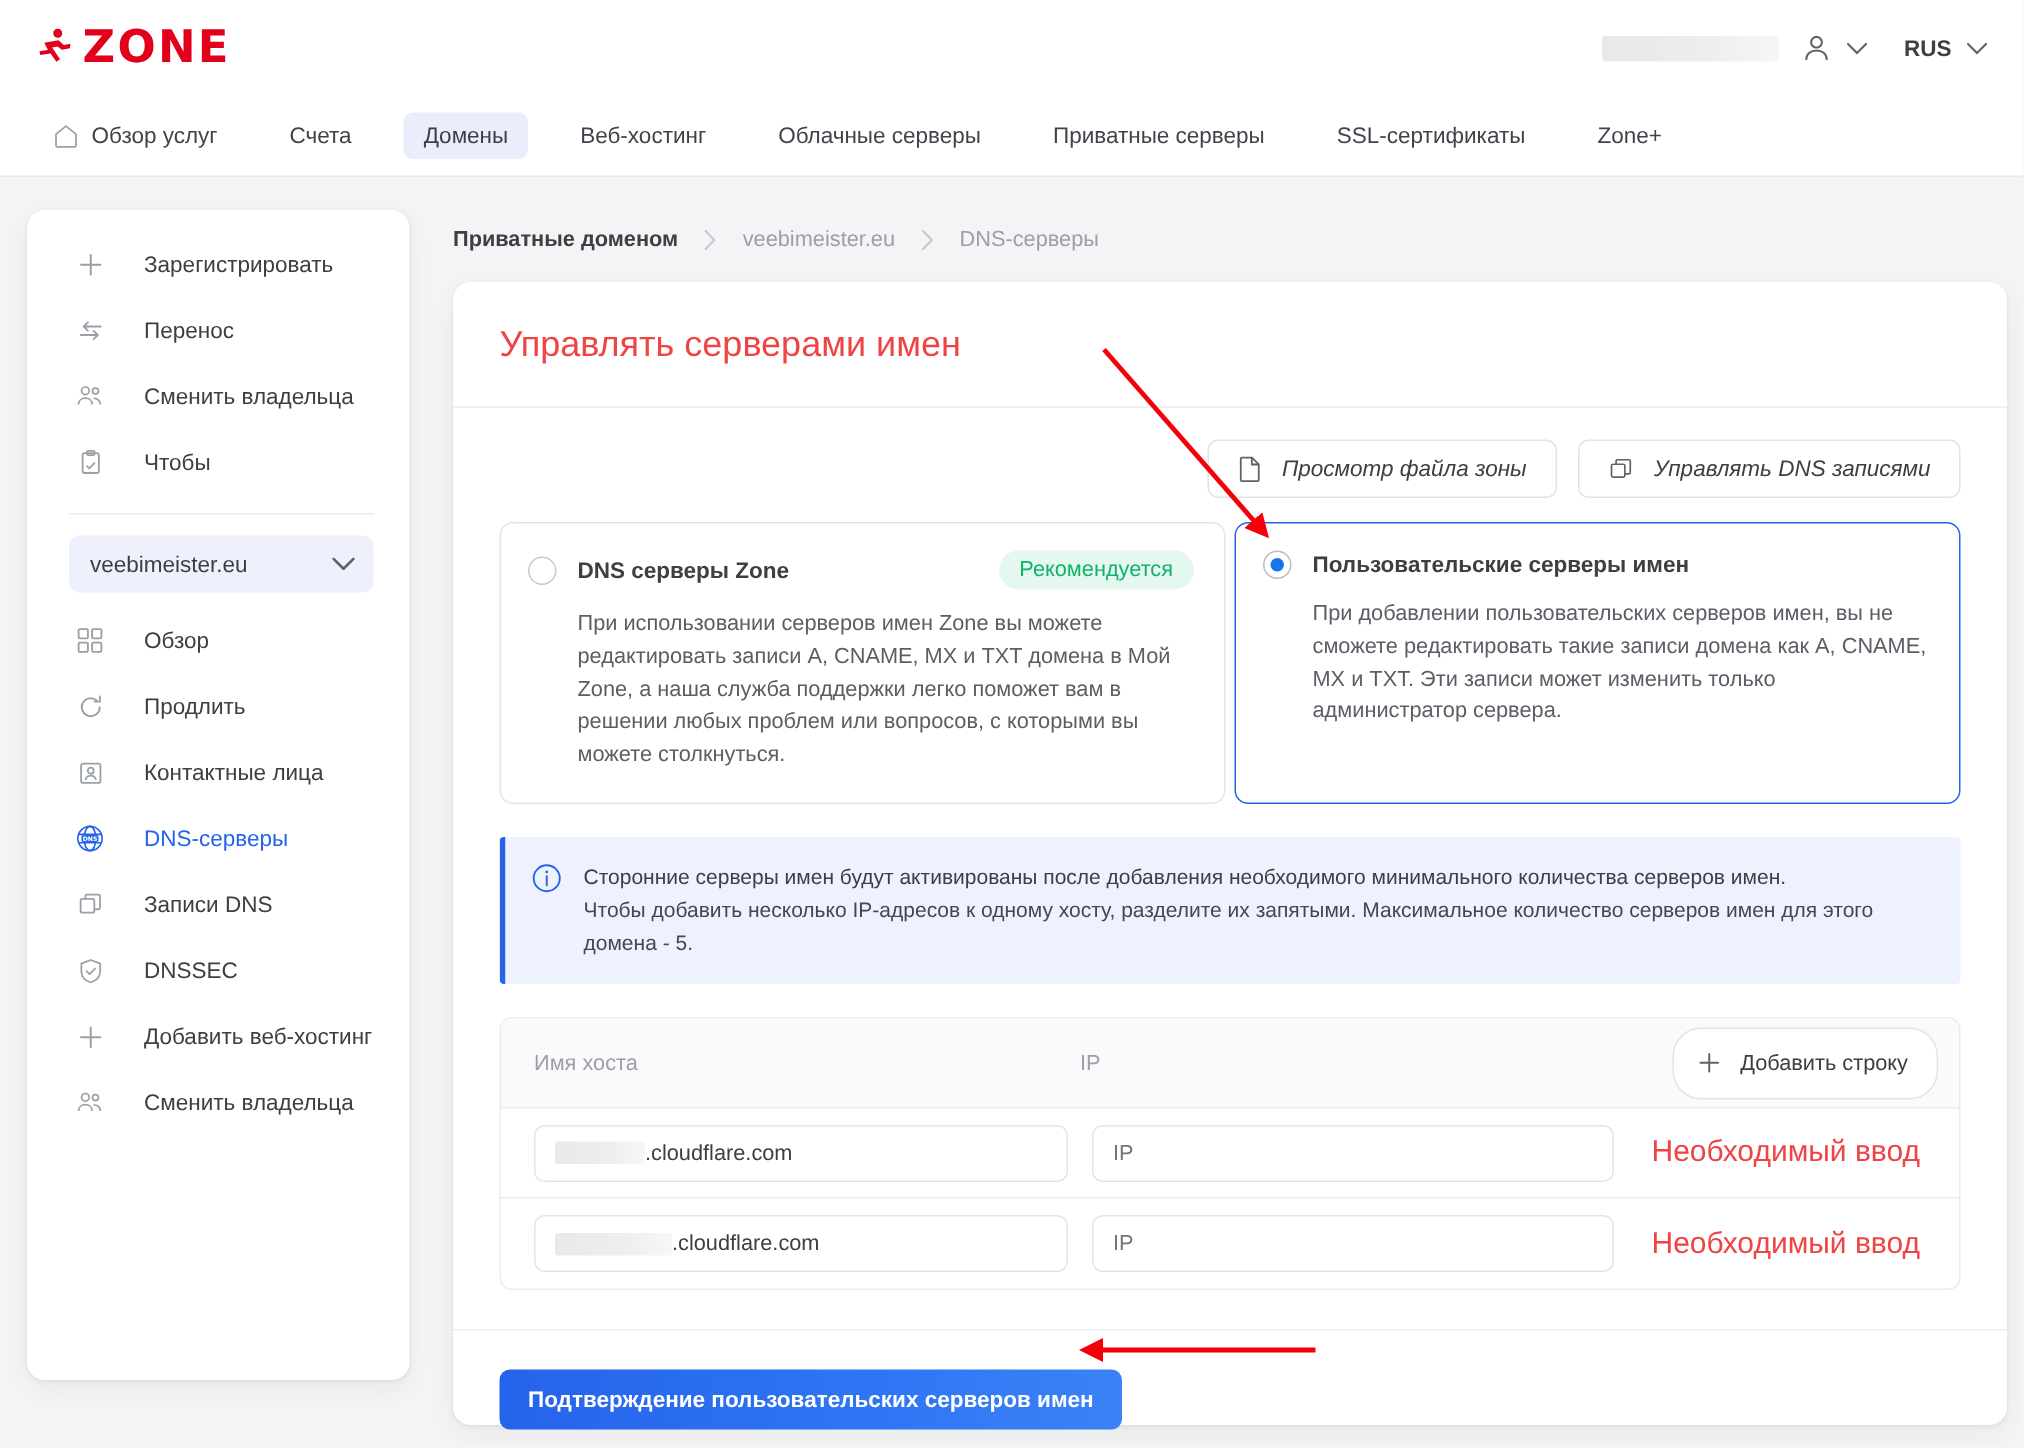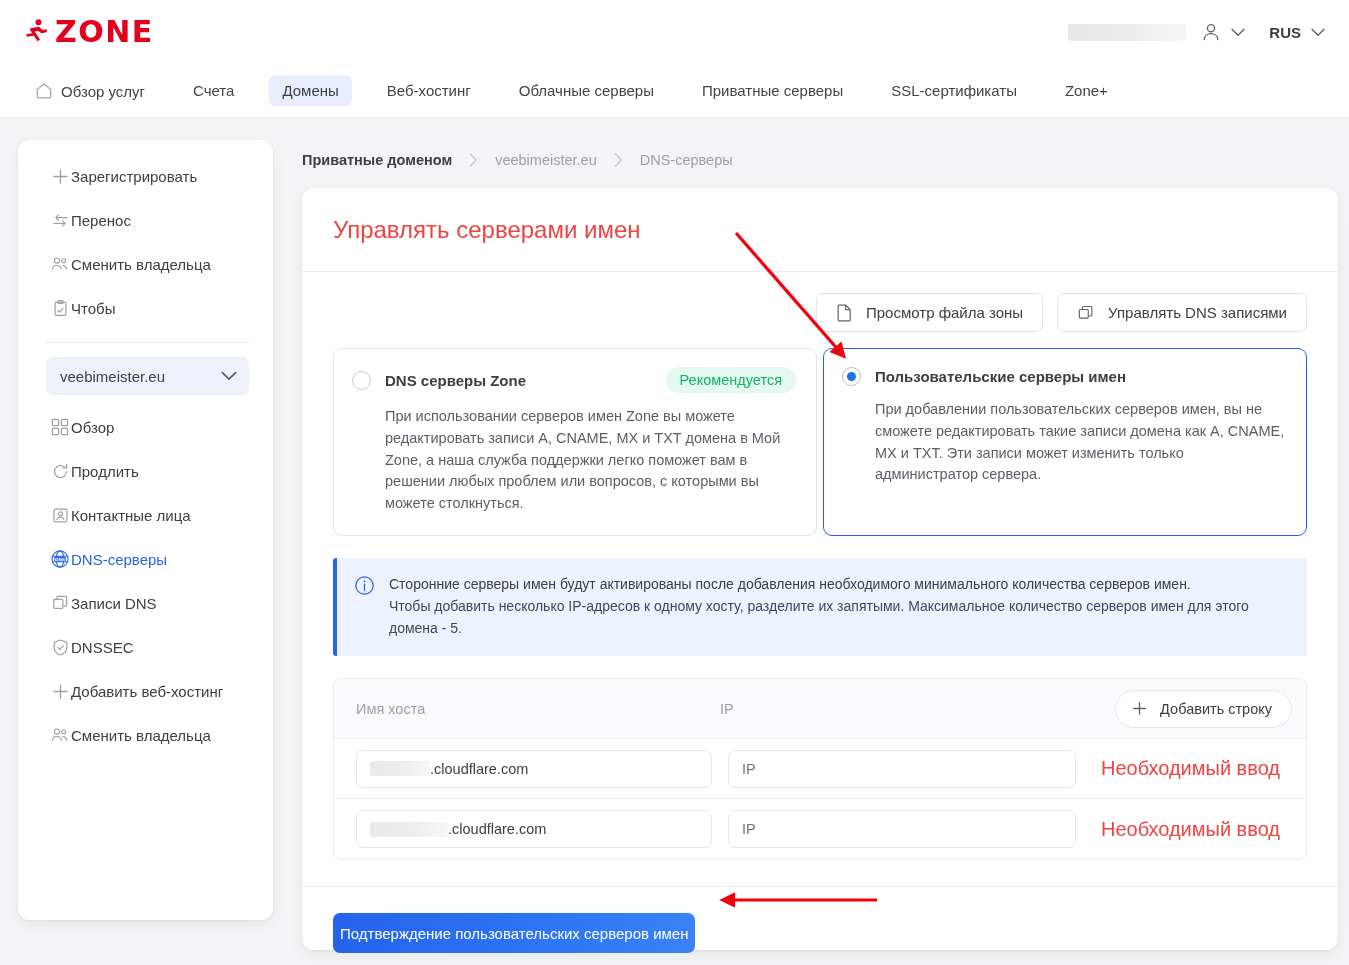--- a/index.html
+++ b/index.html
@@ -49,34 +49,34 @@
   .navbar {
     position: absolute; left: 0; top: 64px; width: 1349px; height: 54px;
     background: #ffffff; border-bottom: 1px solid #e8e8ed;
     display: flex; align-items: center;
   }
   .nav-item {
     font-size: 15px; color: #40444a; cursor: pointer;
     padding: 7px 13px; border-radius: 6px; white-space: nowrap;
     display: flex; align-items: center; gap: 8px;
   }
-  .nav-item:first-child { margin-left: 22px; align-items: flex-end; }
+  .nav-item:first-child { margin-left: 22px; }
   .nav-item.active { background: #eaeefc; color: #3c4043; }
   .nav-gap { width: 22px; flex: none; }
   .home-ico { display: block; }
 
   
   .sidebar {
     position: absolute; left: 18px; top: 140px; width: 255px; height: 780px;
     background: #fff; border-radius: 12px;
     box-shadow: 0 1px 3px rgba(30,32,40,.07), 0 6px 18px rgba(30,32,40,.05);
     padding-top: 14px;
   }
   .side-item {
-    display: flex; align-items: center; gap: 1px;
+    display: flex; align-items: center; gap: 26px;
     height: 44px; padding: 0 12px 0 32px;
     font-size: 15px; color: #3c4043; cursor: pointer;
   }
   .side-item .ico { width: 20px; height: 20px; flex: none; display: flex;
                     align-items: center; justify-content: center; }
   .side-item.active { color: #2563eb; font-weight: 400; }
   .side-sep { height: 1px; background: #ebebef; margin: 12px 24px 14px 28px; }
   .domain-select {
     margin: 0 24px 10px 28px; height: 38px;
     background: #eef1fb; border-radius: 7px;
@@ -102,20 +102,21 @@
     box-shadow: 0 1px 3px rgba(30,32,40,.07), 0 6px 18px rgba(30,32,40,.05);
   }
   .card-title {
     font-size: 24px; color: #ef4444; padding: 28px 0 0 31px;
   }
   .card-hr { height: 1px; background: #ededf1; margin-top: 27px; }
 
   .toolrow {
     display: flex; justify-content: flex-end; gap: 14px;
     padding: 21px 31px 0 0;
+    font-style: italic;
   }
   .tbtn {
     display: flex; align-items: center; gap: 13px;
     height: 39px; padding: 0 19px;
     border: 1px solid #e2e3e9; border-radius: 7px; background: #fff;
     font-size: 15px; color: #3c4043; cursor: pointer;
   }
 
   .opts { display: flex; gap: 6px; padding: 16px 31px 0 31px; }
   .opt {
@@ -157,21 +158,21 @@
   .thead {
     display: flex; align-items: center; height: 60px;
     background: #fafafc; border-bottom: 1px solid #ebecf0;
     padding: 0 14px 0 22px;
   }
   .th { font-size: 14.5px; color: #9ba0a7; }
   .th.host { width: 364px; }
   .th.ip { flex: 1; }
   .addrow {
     display: flex; align-items: center; gap: 12px;
-    height: 38px; padding: 0 19px 0 15px;
+    height: 48px; padding: 0 19px 0 15px;
     border: 1px solid #e3e4ea; border-radius: 19px; background: #fff;
     font-size: 14.5px; color: #3c4043; cursor: pointer;
   }
   .trow {
     display: flex; align-items: center; height: 60px;
     padding: 0 14px 0 22px; border-bottom: 1px solid #ededf1;
   }
   .trow:last-child { border-bottom: none; }
   .inp {
     height: 38px; border: 1px solid #e4e5eb; border-radius: 7px;
@@ -185,24 +186,25 @@
     background: linear-gradient(90deg,#e9e9eb,#eeeef0 60%,#f7f7f8);
     vertical-align: -2px;
   }
   .host-red.w2 { width: 78px; }
   .reqd { margin-left: auto; font-size: 20px; color: #ef4444; padding-right: 12px; }
 
   
   .foot-hr { height: 1px; background: #ededf1; margin-top: 26px; }
   .submit {
     margin: 26px 0 0 31px; display: inline-flex; align-items: center;
-    height: 40px; padding: 0 7px; border: none; border-radius: 7px;
+    height: 40px; padding: 0 19px; border: none; border-radius: 7px;
     background: linear-gradient(90deg,#2563eb 0%, #2f76f5 62%, #3b82f6 100%);
     color: #fff; font-size: 15px; cursor: pointer;
     font-family: inherit;
+    font-weight: bold;
   }
 
   
   .anno { position: absolute; left: 0; top: 0; width: 1349px; height: 965px;
           pointer-events: none; }
 </style>
 </head>
 <body>
 
 <div class="page">

